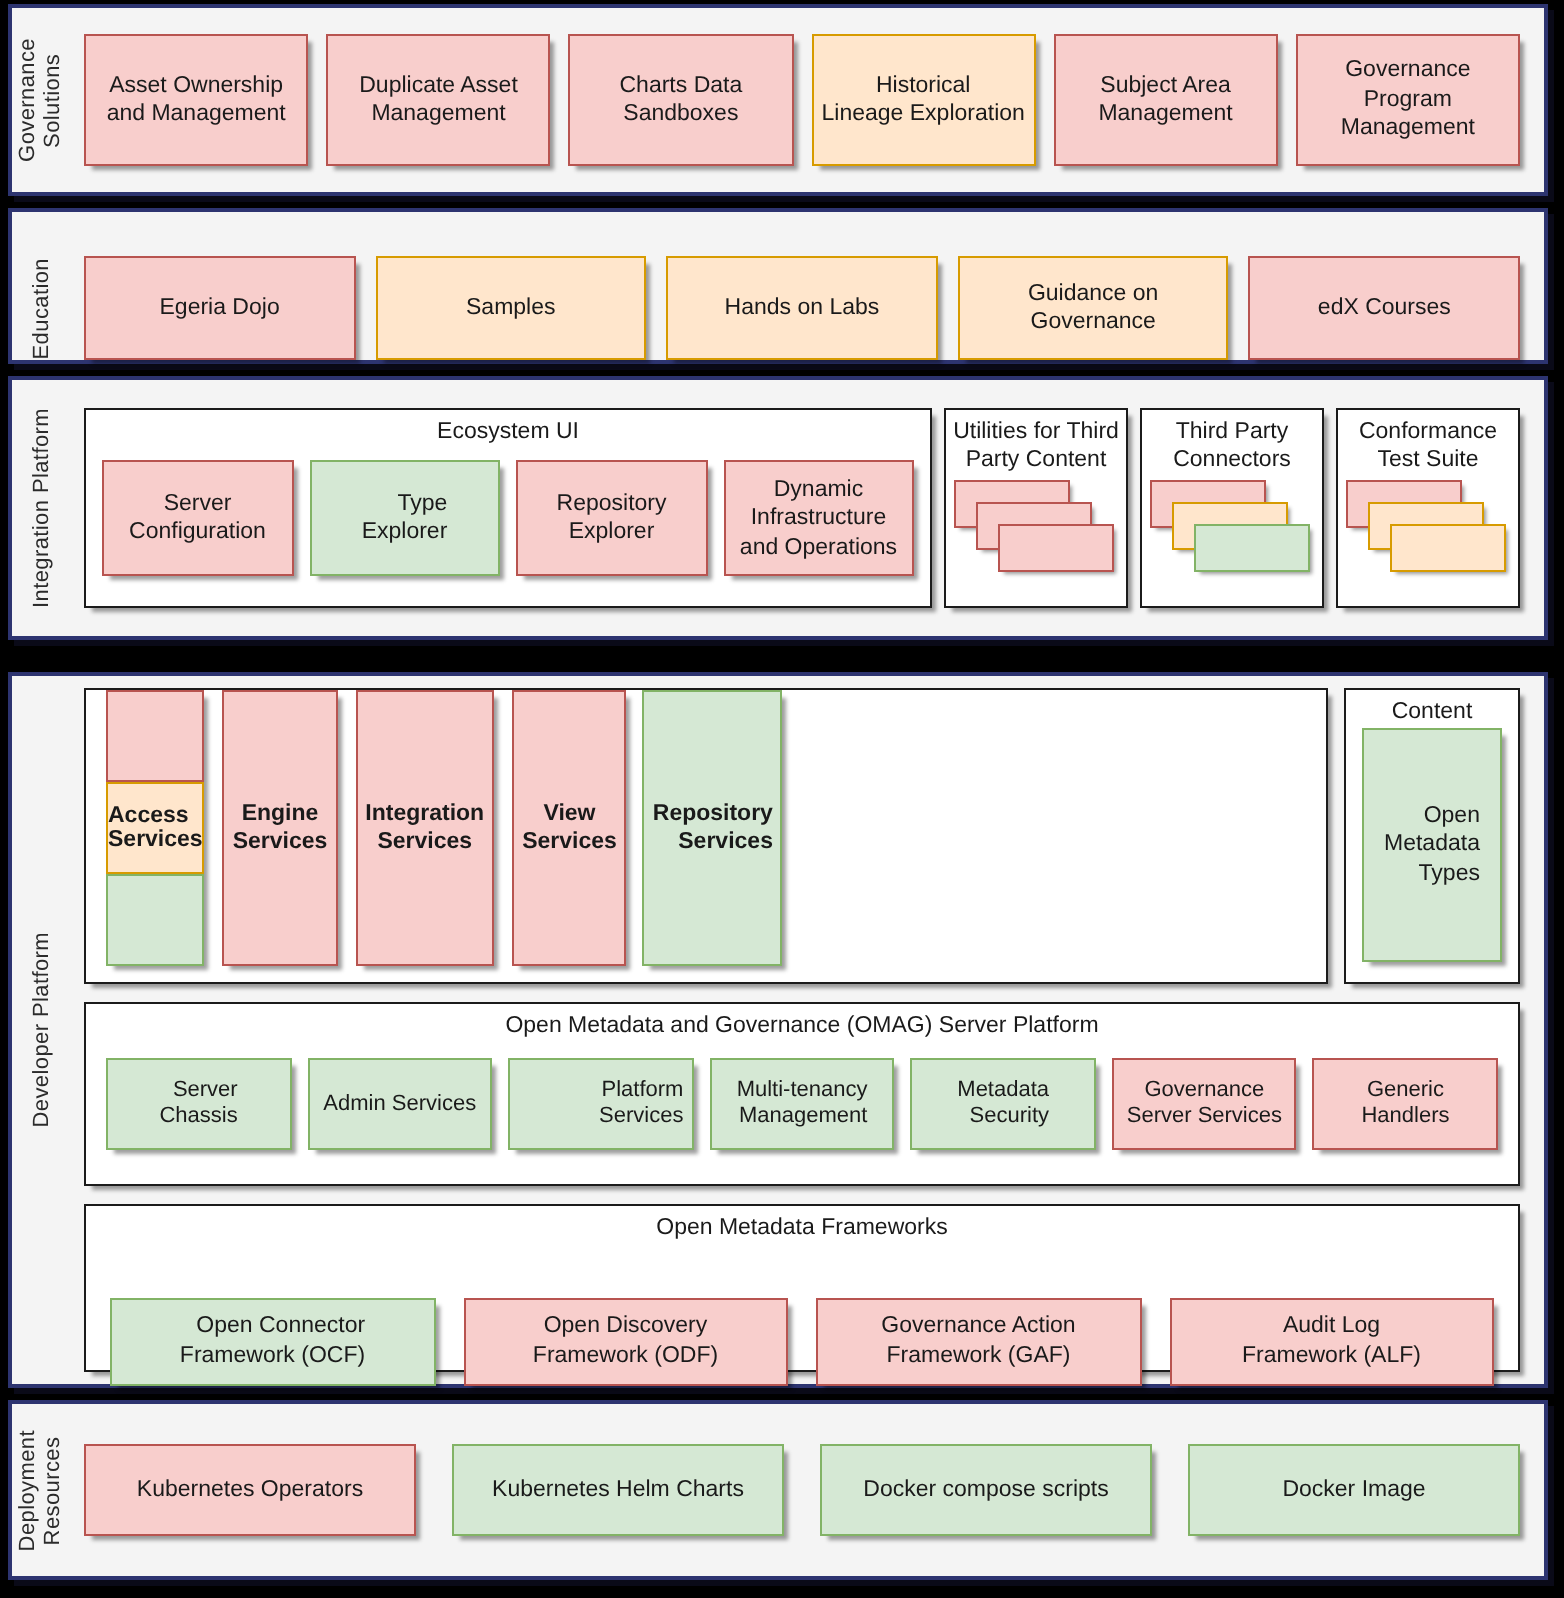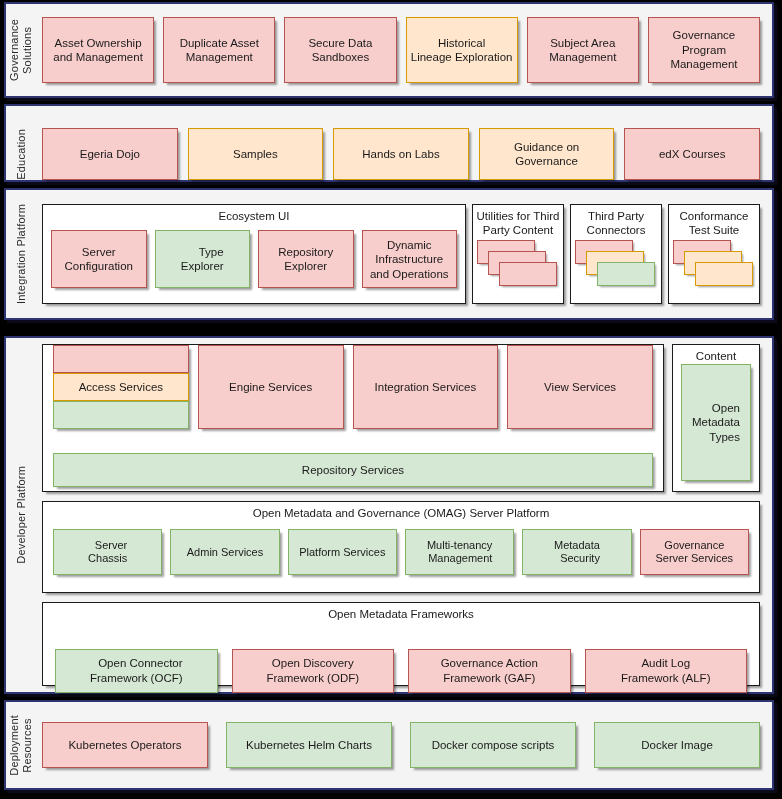--- a/index.html
+++ b/index.html
@@ -126,22 +126,23 @@
     flex-direction:column;
     align-items:stretch;
     justify-content:center;
     gap:9px;
     padding:8px 12px 8px 6px;
   }
   .dev-row{display:flex;align-items:stretch;gap:8px;}
 
   #omag-services{flex:1 1 auto;height:148px;}
   #omag-services .svc-area{
-    flex:1 1 auto;display:flex;flex-direction:column;gap:24px;
+    flex:1 1 auto;display:flex;gap:8px;
     padding:0 10px 8px;
+    font-weight:bold;
   }
   .svc-top{display:flex;gap:9px;flex:0 0 84px;align-items:stretch;}
   .svc-top>*{flex:1 1 0;}
   .svc-stack{position:relative;display:flex;flex-direction:column;}
   .svc-stack .layer{
     flex:1 1 0;
     border:1px solid #b85450;
     background:#f8cecc;
     box-sizing:border-box;
     display:flex;align-items:center;justify-content:center;
@@ -179,21 +180,21 @@
   <div class="band" id="governance" style="left:4px;top:2px;width:770px;height:96px;">
     <div class="band-label">
       <span>Governance
 Solutions</span>
     </div>
     <div class="band-body">
       <div class="node red">Asset Ownership
 and Management</div>
       <div class="node red">Duplicate Asset
 Management</div>
-      <div class="node red">Secure Data
+      <div class="node red">Charts Data
 Sandboxes</div>
       <div class="node orange">Historical
 Lineage Exploration</div>
       <div class="node red">Subject Area
 Management</div>
       <div class="node red">Governance
 Program
 Management</div>
     </div>
   </div>
@@ -307,20 +308,22 @@
             <div class="node green">Server
 Chassis</div>
             <div class="node green">Admin Services</div>
             <div class="node green">Platform Services</div>
             <div class="node green">Multi-tenancy
 Management</div>
             <div class="node green">Metadata
 Security</div>
             <div class="node red">Governance
 Server Services</div>
+            <div class="node red">Generic
+Handlers</div>
           </div>
         </div>
       </div>
 
       <div class="dev-row">
         <div class="panel" id="frameworks">
           <div class="panel-title">Open Metadata Frameworks</div>
           <div class="panel-row">
             <div class="node green">Open Connector
 Framework (OCF)</div>

